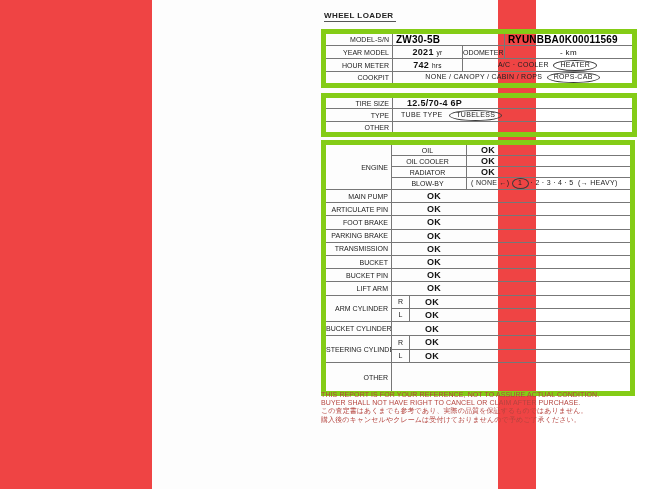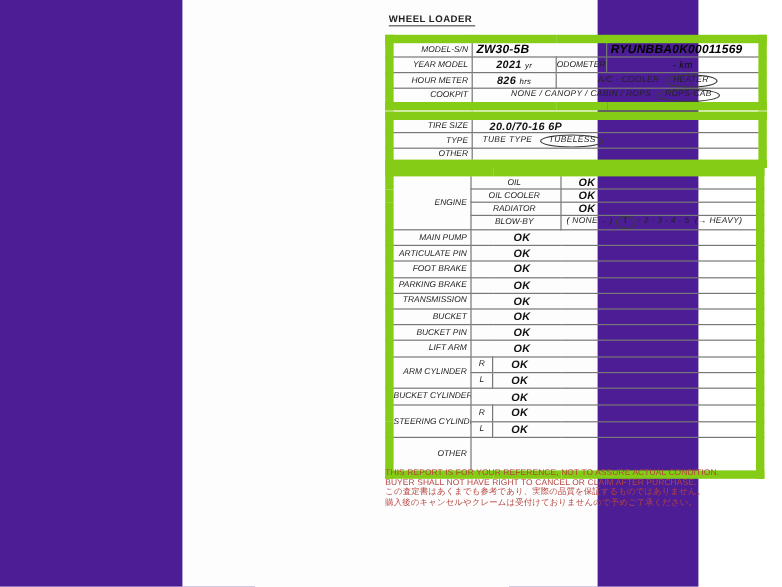--- a/index.html
+++ b/index.html
@@ -1,27 +1,27 @@
 <!DOCTYPE html>
 <html><head>
 <meta charset="utf-8">
 <style>
   html,body{margin:0;padding:0;}
   body{width:652px;height:489px;overflow:hidden;
        font-family:"Liberation Sans", sans-serif;-webkit-font-smoothing:antialiased;}
-  .screen{position:relative;width:582px;height:489px;background:#4c1d95;}
+  .screen{position:relative;width:536px;height:489px;background:#ef4444;}
   .paper{position:absolute;left:152px;top:0;width:346px;height:489px;background:#fdfdfd;}
 
   .doc-title{position:absolute;left:172px;top:11px;font-size:8px;font-weight:700;
              letter-spacing:.4px;color:#222;border-bottom:1px solid #555;padding:0 2px 1px 0;}
 
   table{border-collapse:collapse;table-layout:fixed;}
   td{padding:0;overflow:hidden;white-space:nowrap;vertical-align:middle;}
 
-  .tbl{position:absolute;left:169px;width:311px;border:7px solid #84cc16;font-style:italic;}
+  .tbl{position:absolute;left:169px;width:311px;border:5px solid #84cc16;}
   .tbl td{border:1px solid #777;}
   .t1{top:29px;height:53px;}
   .t2{top:93px;height:40px;}
   .t3{top:140px;height:248px;}
 
   .lbl{font-size:7px;color:#222;text-align:right;padding-right:3px;}
   .val{font-size:9px;font-weight:600;color:#111;letter-spacing:.3px;}
   .big{font-size:10px;font-weight:600;padding-left:3px;letter-spacing:.2px;}
   .cen{text-align:center;}
   .opts{font-size:7px;color:#222;text-align:center;letter-spacing:.3px;}
@@ -62,21 +62,21 @@
         <td class="big">RYUNBBA0K00011569</td>
       </tr>
       <tr style="height:13px">
         <td class="lbl">YEAR MODEL</td>
         <td class="val cen"><span>2021</span> <span class="unit">yr</span></td>
         <td class="lbl">ODOMETER</td>
         <td class="val cen" style="font-weight:400;font-size:8px">- km</td>
       </tr>
       <tr style="height:13px">
         <td class="lbl">HOUR METER</td>
-        <td class="val cen"><span>826</span> <span class="unit">hrs</span></td>
+        <td class="val cen"><span>742</span> <span class="unit">hrs</span></td>
         <td colspan="2" class="opts">
           <span>A/C  ·  COOLER</span>&nbsp;
           <span class="circ">HEATER</span>
         </td>
       </tr>
       <tr style="height:13px">
         <td class="lbl">COOKPIT</td>
         <td colspan="3" class="opts">
           <span>NONE  /  CANOPY  /  CABIN  /  ROPS</span>&nbsp;
           <span class="circ">ROPS-CAB</span>
@@ -86,21 +86,21 @@
       </table>
 
     <table class="tbl t2">
       <colgroup>
           <col style="width:69px">
           <col style="width:242px">
         </colgroup>
       <tbody>
           <tr style="height:13px">
         <td class="lbl">TIRE SIZE</td>
-        <td class="val leftpad">20.0/70-16 6P</td>
+        <td class="val leftpad">12.5/70-4 6P</td>
       </tr>
       <tr style="height:13px">
         <td class="lbl">TYPE</td>
         <td class="opts" style="text-align:left;padding-left:8px">
           <span>TUBE TYPE</span>&nbsp;&nbsp;
           <span class="circ">TUBELESS</span>
         </td>
       </tr>
       <tr style="height:13px">
         <td class="lbl">OTHER</td>

